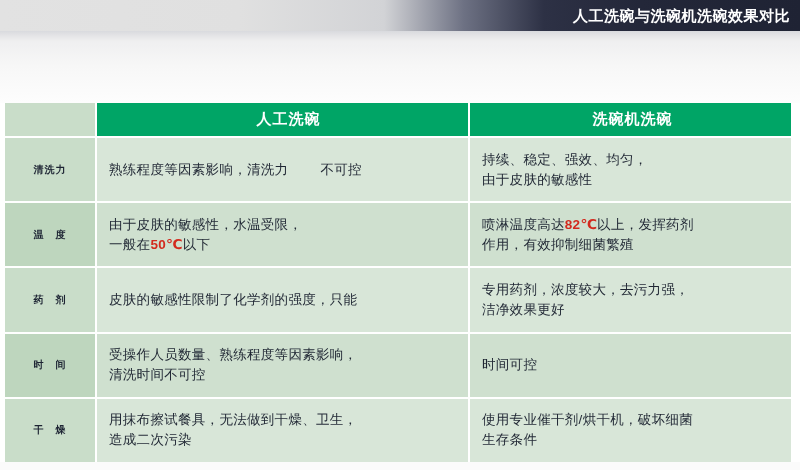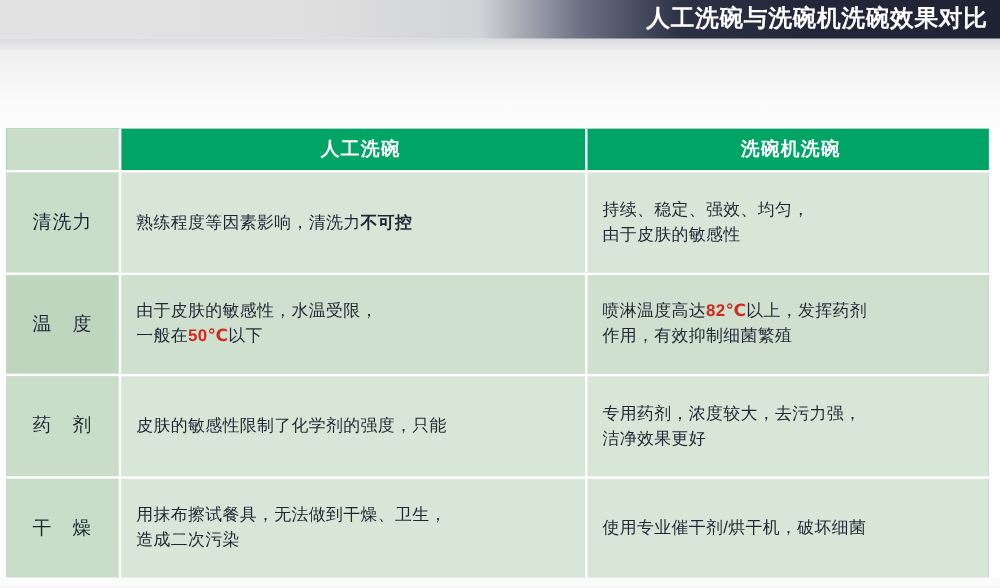--- a/index.html
+++ b/index.html
@@ -37,21 +37,21 @@
         #232739 80%,
         #1f2334 100%);
     display: flex;
     align-items: center;
     justify-content: flex-end;
     box-sizing: border-box;
     padding-right: 10px;
   }
   .banner-title {
     color: #ffffff;
-    font-size: 19px;
+    font-size: 15px;
     font-weight: bold;
     letter-spacing: 0.5px;
     line-height: 31px;
     white-space: nowrap;
   }
 
   .banner-under {
     position: absolute;
     left: 0;
     top: 31px;
@@ -134,22 +134,22 @@
     display: flex;
     align-items: center;
     justify-content: center;
     background: #c9ddc9;
   }
   .trow.alt .cell-label {
     background: #bed6be;
   }
   .label-text {
     color: #1d2433;
-    font-size: 15px;
-    font-weight: normal;
+    font-size: 10px;
+    font-weight: bold;
     letter-spacing: 1px;
     white-space: nowrap;
   }
 
   .cell-mid {
     flex: 0 0 373px;
     border-right: 2px solid #ffffff;
     box-sizing: border-box;
     display: flex;
     align-items: center;
@@ -161,21 +161,21 @@
     display: flex;
     align-items: center;
     padding: 0 8px 0 12px;
   }
   .body-text {
     color: #1f2633;
     font-size: 13.5px;
     line-height: 20px;
     letter-spacing: 0.3px;
   }
-  .b { font-weight: bold; }
+  .b { font-weight: normal; margin-left: 32px; }
   .red { color: #d32a1e; font-weight: bold; }
 
   .table-bottom {
     position: absolute;
     left: 0;
     top: 462px;
     width: 800px;
     height: 8px;
     background: #fbfbfb;
   }
@@ -246,33 +246,50 @@
               <div><span>皮肤的敏感性限制了化学剂的强度，只能</span></div>
             </div>
           </div>
           <div class="cell-right">
             <div class="body-text">
               <div><span>专用药剂，浓度较大，去污力强，</span></div>
               <div><span>洁净效果更好</span></div>
             </div>
           </div>
         </div>
+        <div class="trow alt">
+          <div class="cell-label">
+            <span class="label-text">时　间</span>
+          </div>
+          <div class="cell-mid">
+            <div class="body-text">
+              <div><span>受操作人员数量、熟练程度等因素影响，</span></div>
+              <div><span>清洗时间不可控</span></div>
+            </div>
+          </div>
+          <div class="cell-right">
+            <div class="body-text">
+              <div><span>时间可控</span></div>
+            </div>
+          </div>
+        </div>
         <div class="trow">
           <div class="cell-label">
             <span class="label-text">干　燥</span>
           </div>
           <div class="cell-mid">
             <div class="body-text">
               <div><span>用抹布擦试餐具，无法做到干燥、卫生，</span></div>
               <div><span>造成二次污染</span></div>
             </div>
           </div>
           <div class="cell-right">
             <div class="body-text">
               <div><span>使用专业催干剂/烘干机，破坏细菌</span></div>
+              <div><span>生存条件</span></div>
             </div>
           </div>
         </div>
       </div>
 
   </div>
 
   <div class="table-bottom"></div>
 </div>
 

